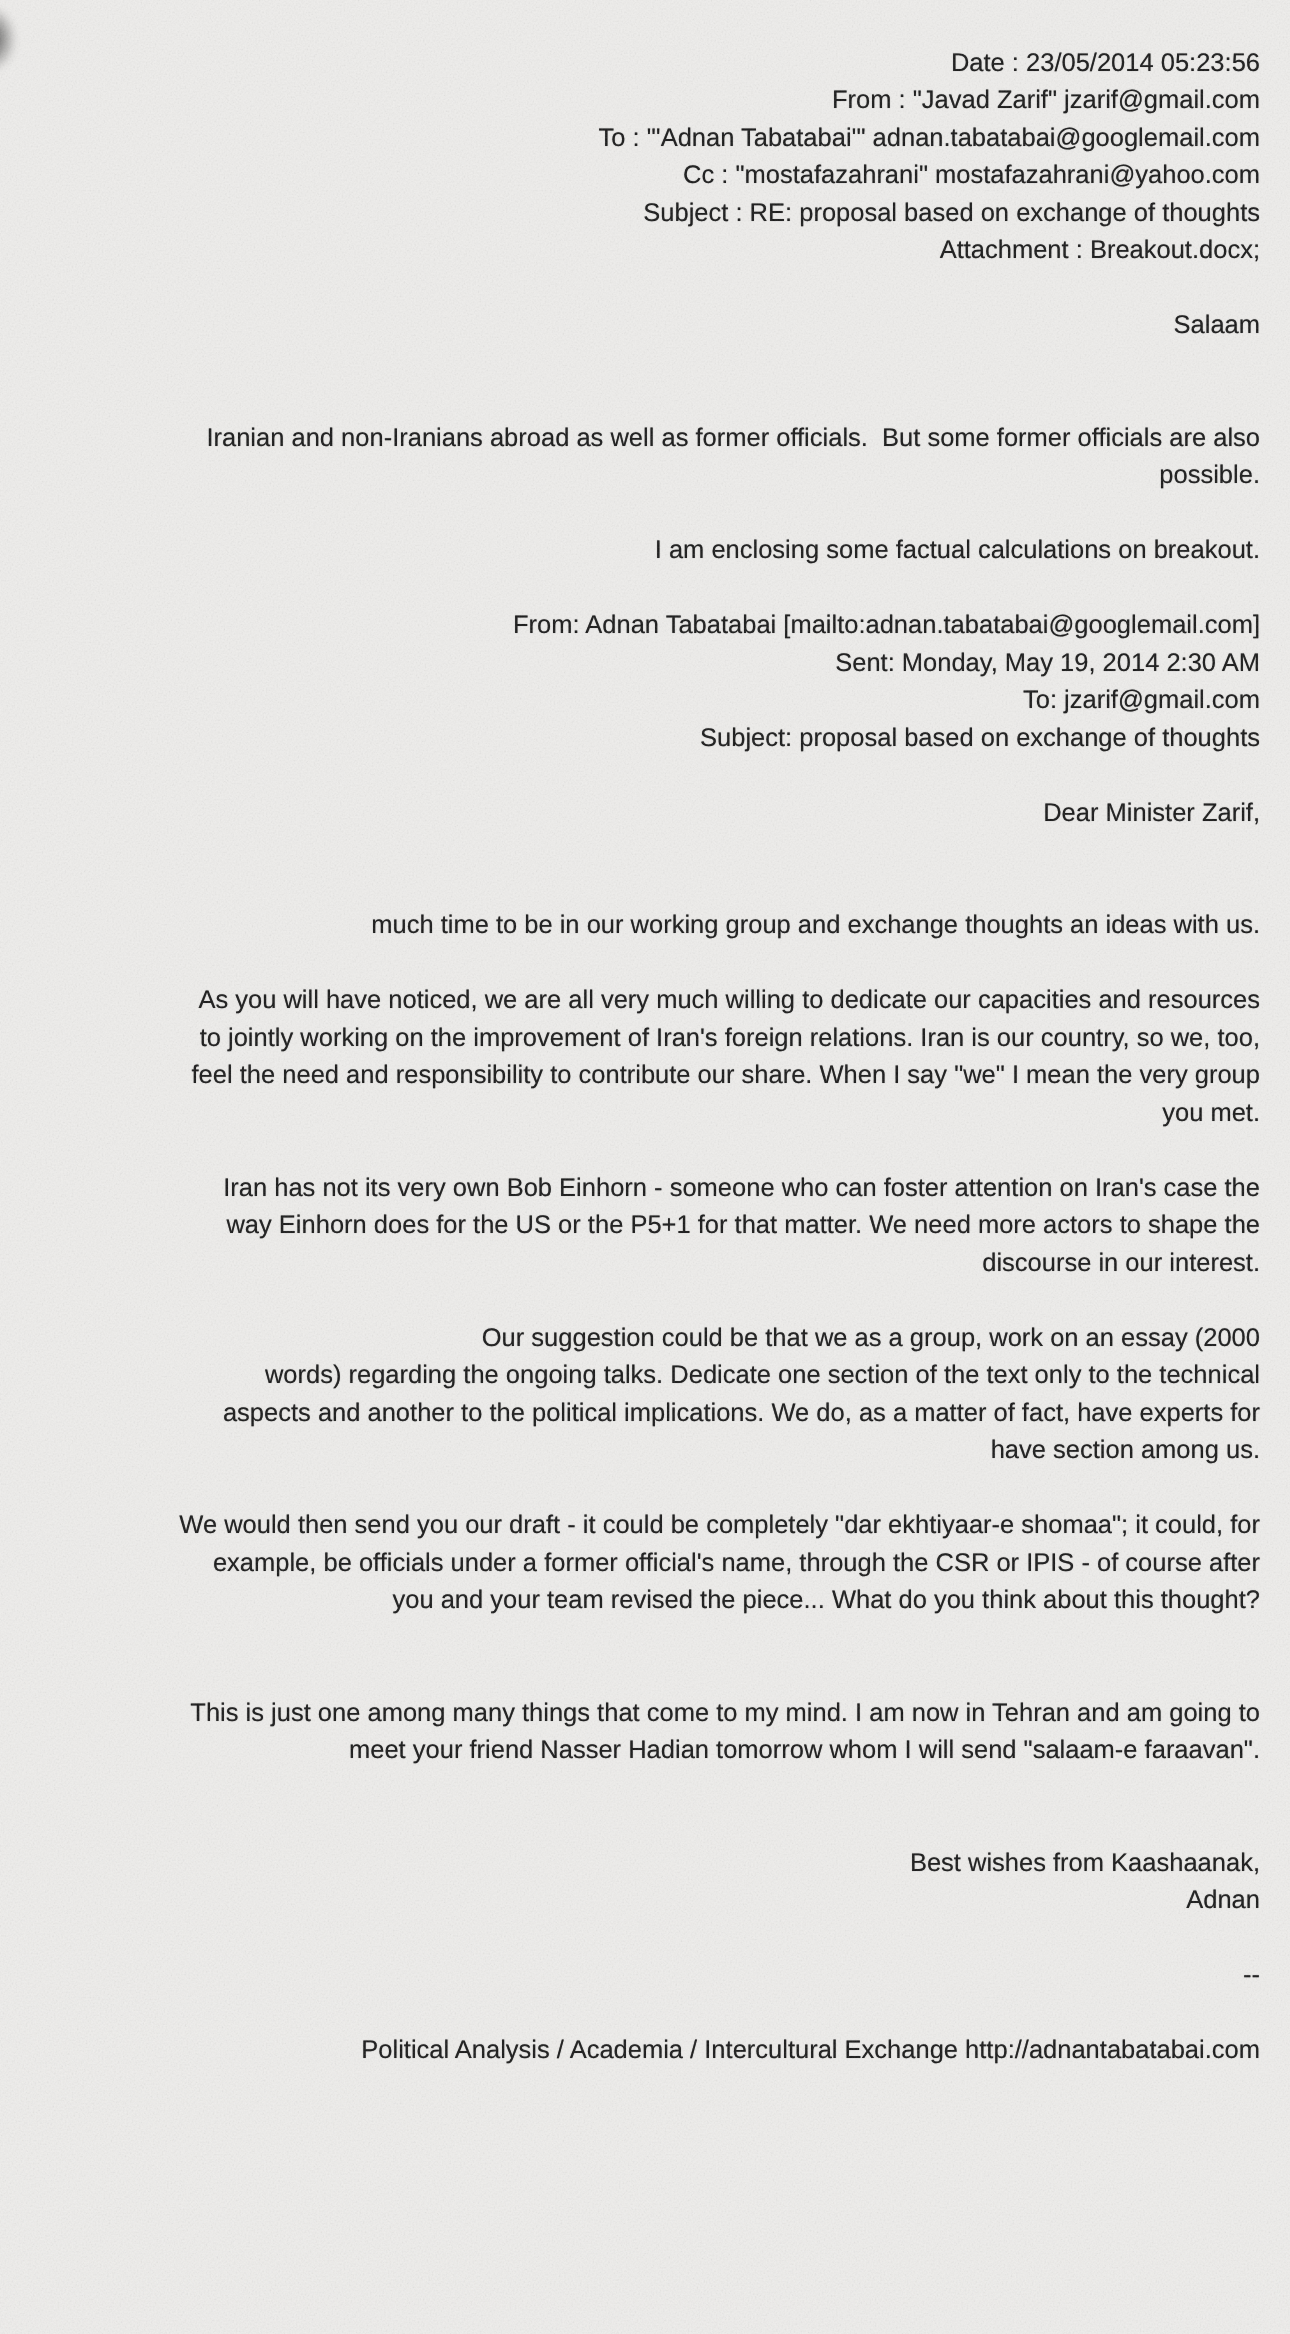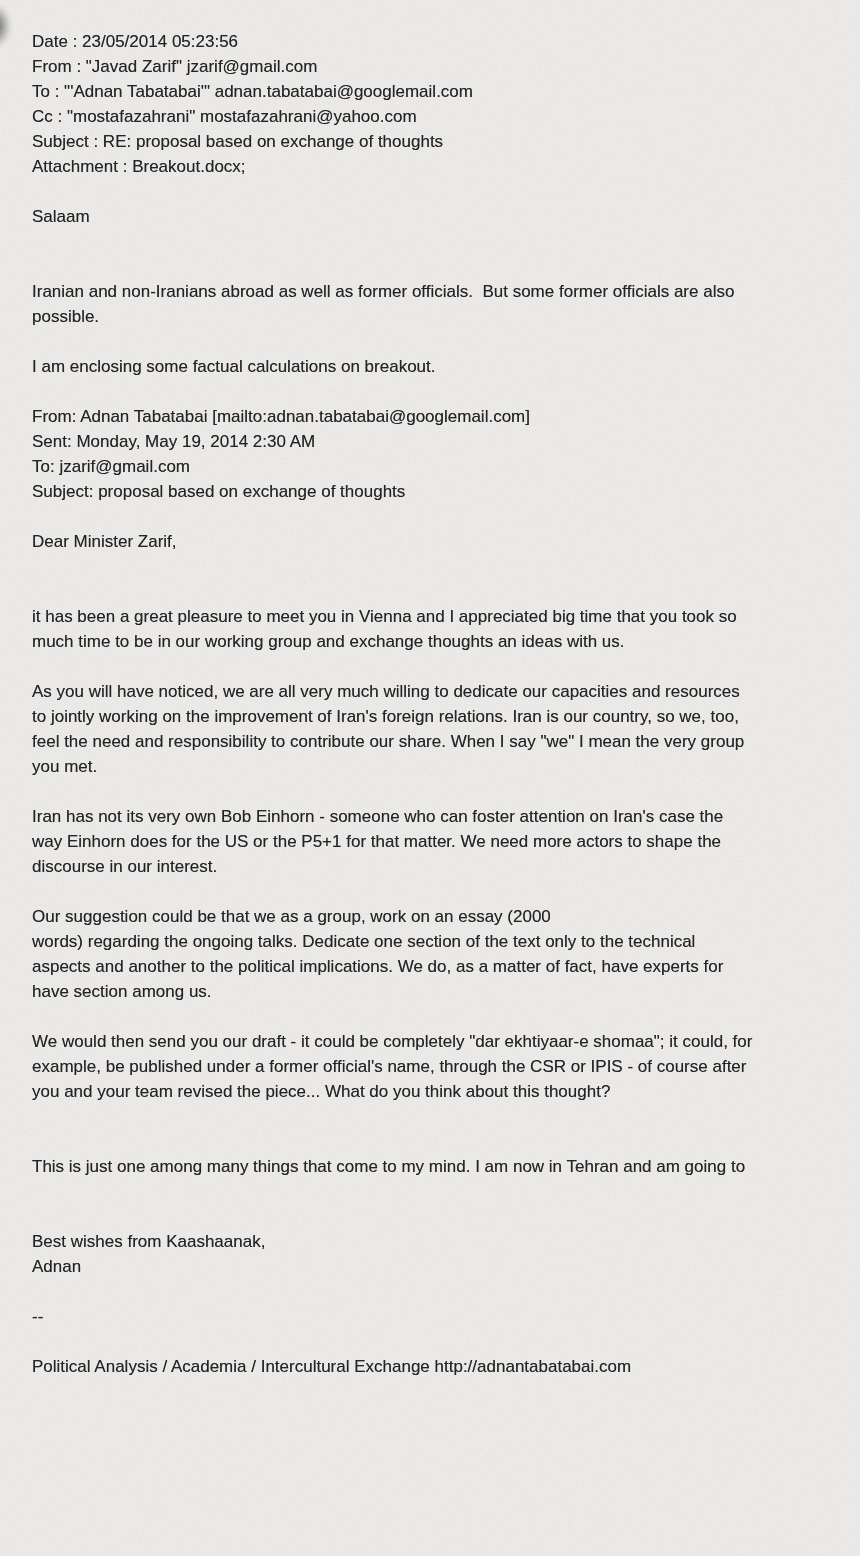--- a/index.html
+++ b/index.html
@@ -7,20 +7,21 @@
     position: relative;
     width: 860px;
     height: 1556px;
     margin: 0 auto;
     background: #edecea;
     overflow: hidden;
     font-family: "Liberation Sans", sans-serif;
     font-size: 17px;
     line-height: 25px;
     color: #161616;
+    text-align: right;
   }
   .content {
     position: absolute;
     top: 29px;
     left: 32px;
     right: 20px;
     text-shadow: 0 0 0.6px rgba(20,20,20,0.55);
   }
   .line {
     white-space: pre;
@@ -74,43 +75,43 @@
         <div class="line">I am enclosing some factual calculations on breakout.</div>
         <div class="line">&nbsp;</div>
         <div class="line">From: Adnan Tabatabai [mailto:adnan.tabatabai@googlemail.com]</div>
         <div class="line">Sent: Monday, May 19, 2014 2:30 AM</div>
         <div class="line">To: jzarif@gmail.com</div>
         <div class="line">Subject: proposal based on exchange of thoughts</div>
         <div class="line">&nbsp;</div>
         <div class="line">Dear Minister Zarif,</div>
         <div class="line">&nbsp;</div>
         <div class="line">&nbsp;</div>
-        <div class="line">it has been a great pleasure to meet you in Vienna and I appreciated big time that you took so</div>
         <div class="line">much time to be in our working group and exchange thoughts an ideas with us.</div>
         <div class="line">&nbsp;</div>
         <div class="line">As you will have noticed, we are all very much willing to dedicate our capacities and resources</div>
         <div class="line">to jointly working on the improvement of Iran's foreign relations. Iran is our country, so we, too,</div>
         <div class="line">feel the need and responsibility to contribute our share. When I say "we" I mean the very group</div>
         <div class="line">you met.</div>
         <div class="line">&nbsp;</div>
         <div class="line">Iran has not its very own Bob Einhorn - someone who can foster attention on Iran's case the</div>
         <div class="line">way Einhorn does for the US or the P5+1 for that matter. We need more actors to shape the</div>
         <div class="line">discourse in our interest.</div>
         <div class="line">&nbsp;</div>
         <div class="line">Our suggestion could be that we as a group, work on an essay (2000</div>
         <div class="line">words) regarding the ongoing talks. Dedicate one section of the text only to the technical</div>
         <div class="line">aspects and another to the political implications. We do, as a matter of fact, have experts for</div>
         <div class="line">have section among us.</div>
         <div class="line">&nbsp;</div>
         <div class="line">We would then send you our draft - it could be completely "dar ekhtiyaar-e shomaa"; it could, for</div>
-        <div class="line">example, be published under a former official's name, through the CSR or IPIS - of course after</div>
+        <div class="line">example, be officials under a former official's name, through the CSR or IPIS - of course after</div>
         <div class="line">you and your team revised the piece... What do you think about this thought?</div>
         <div class="line">&nbsp;</div>
         <div class="line">&nbsp;</div>
         <div class="line">This is just one among many things that come to my mind. I am now in Tehran and am going to</div>
+        <div class="line">meet your friend Nasser Hadian tomorrow whom I will send "salaam-e faraavan".</div>
         <div class="line">&nbsp;</div>
         <div class="line">&nbsp;</div>
         <div class="line">Best wishes from Kaashaanak,</div>
         <div class="line">Adnan</div>
         <div class="line">&nbsp;</div>
         <div class="line">--</div>
         <div class="line">&nbsp;</div>
         <div class="line">Political Analysis / Academia / Intercultural Exchange http://adnantabatabai.com</div>
       </div>
   </div>

